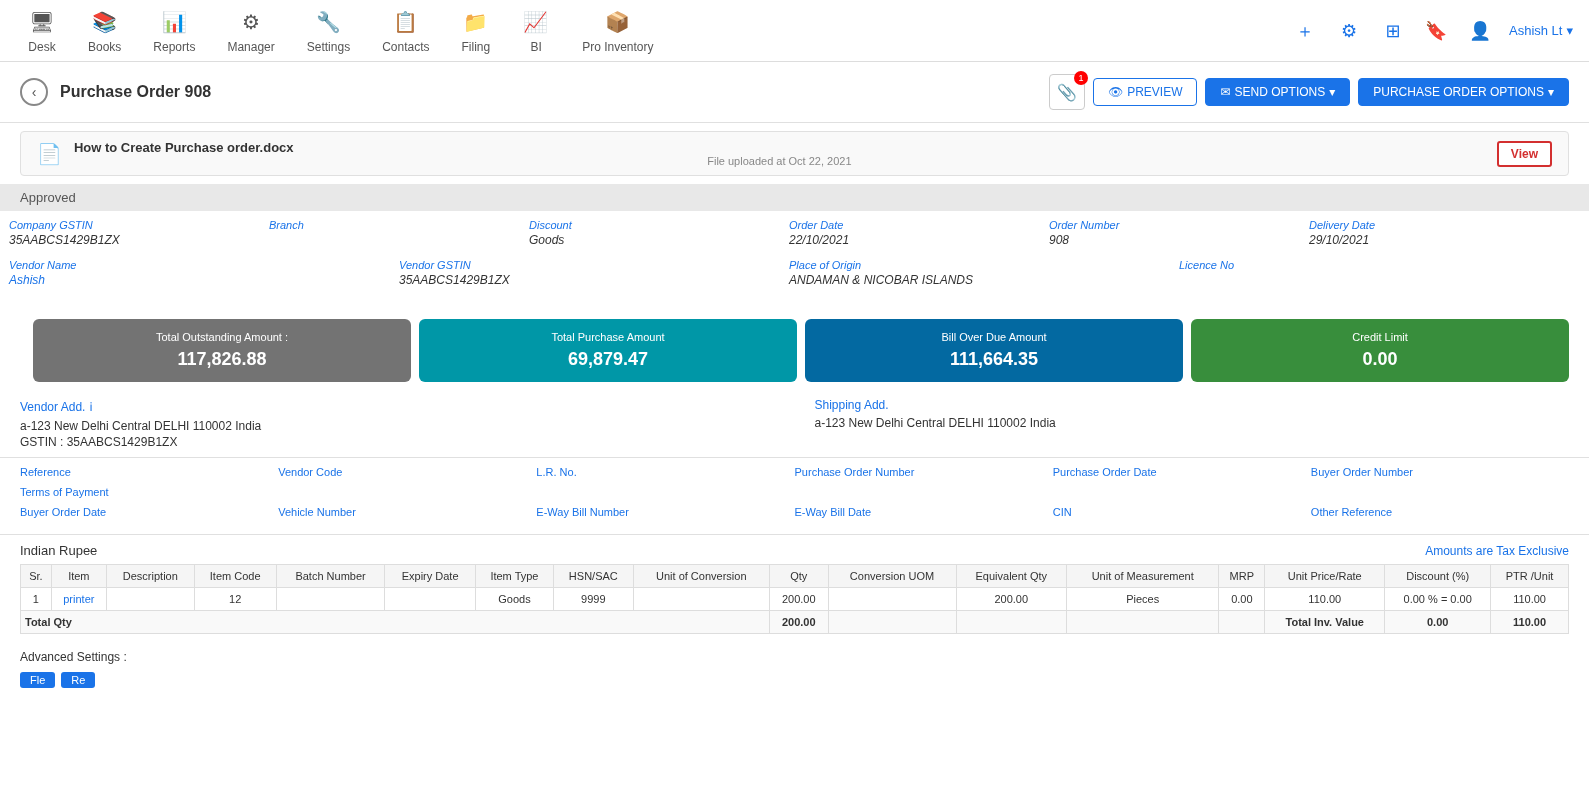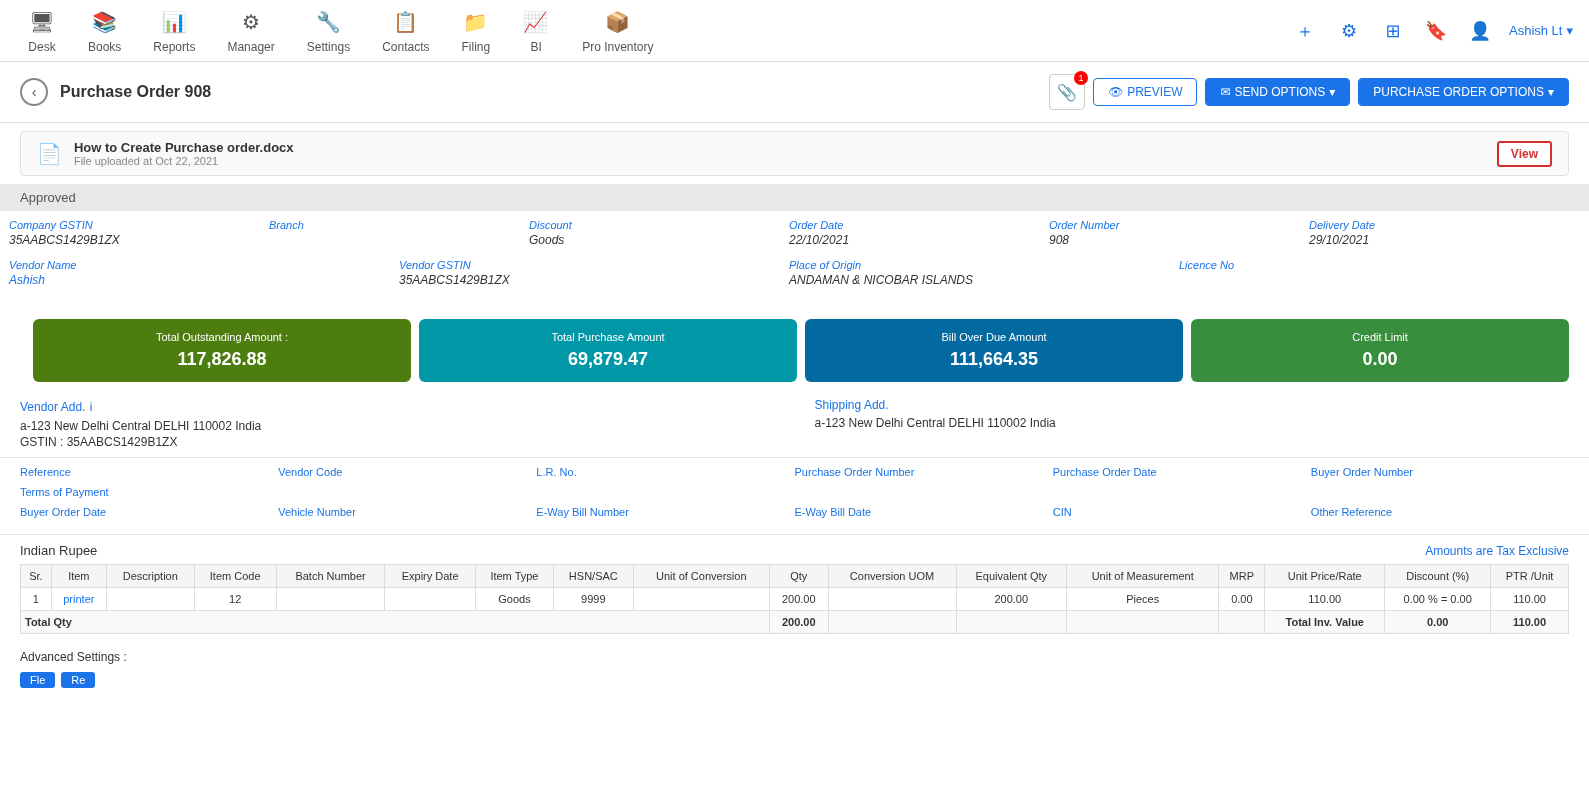--- a/index.html
+++ b/index.html
@@ -184,20 +184,21 @@
     .file-info {
       flex: 1;
     }
     .file-name {
       font-weight: bold;
       font-size: 13px;
     }
     .file-date {
       color: #888;
       font-size: 11px;
+      text-align: center;
     }
     .btn-view {
       border: 2px solid #d32f2f;
       color: #d32f2f;
       background: #fff;
       padding: 4px 12px;
       cursor: pointer;
       border-radius: 3px;
       font-size: 12px;
       font-weight: bold;
@@ -246,21 +247,21 @@
       gap: 8px;
       margin: 12px 20px;
     }
     .summary-box {
       flex: 1;
       border-radius: 6px;
       padding: 12px 16px;
       color: #fff;
       text-align: center;
     }
-    .summary-box.blue { background: #4d7c0f; margin-left: 13px; }
+    .summary-box.blue { background: #737373; margin-left: 13px; }
     .summary-box.teal { background: #0097a7; }
     .summary-box.amber { background: #0369a1; text-align: center; }
     .summary-box.green { background: #388e3c; }
     .summary-box-label {
       font-size: 11px;
       margin-bottom: 6px;
     }
     .summary-box-value {
       font-size: 18px;
       font-weight: bold;

